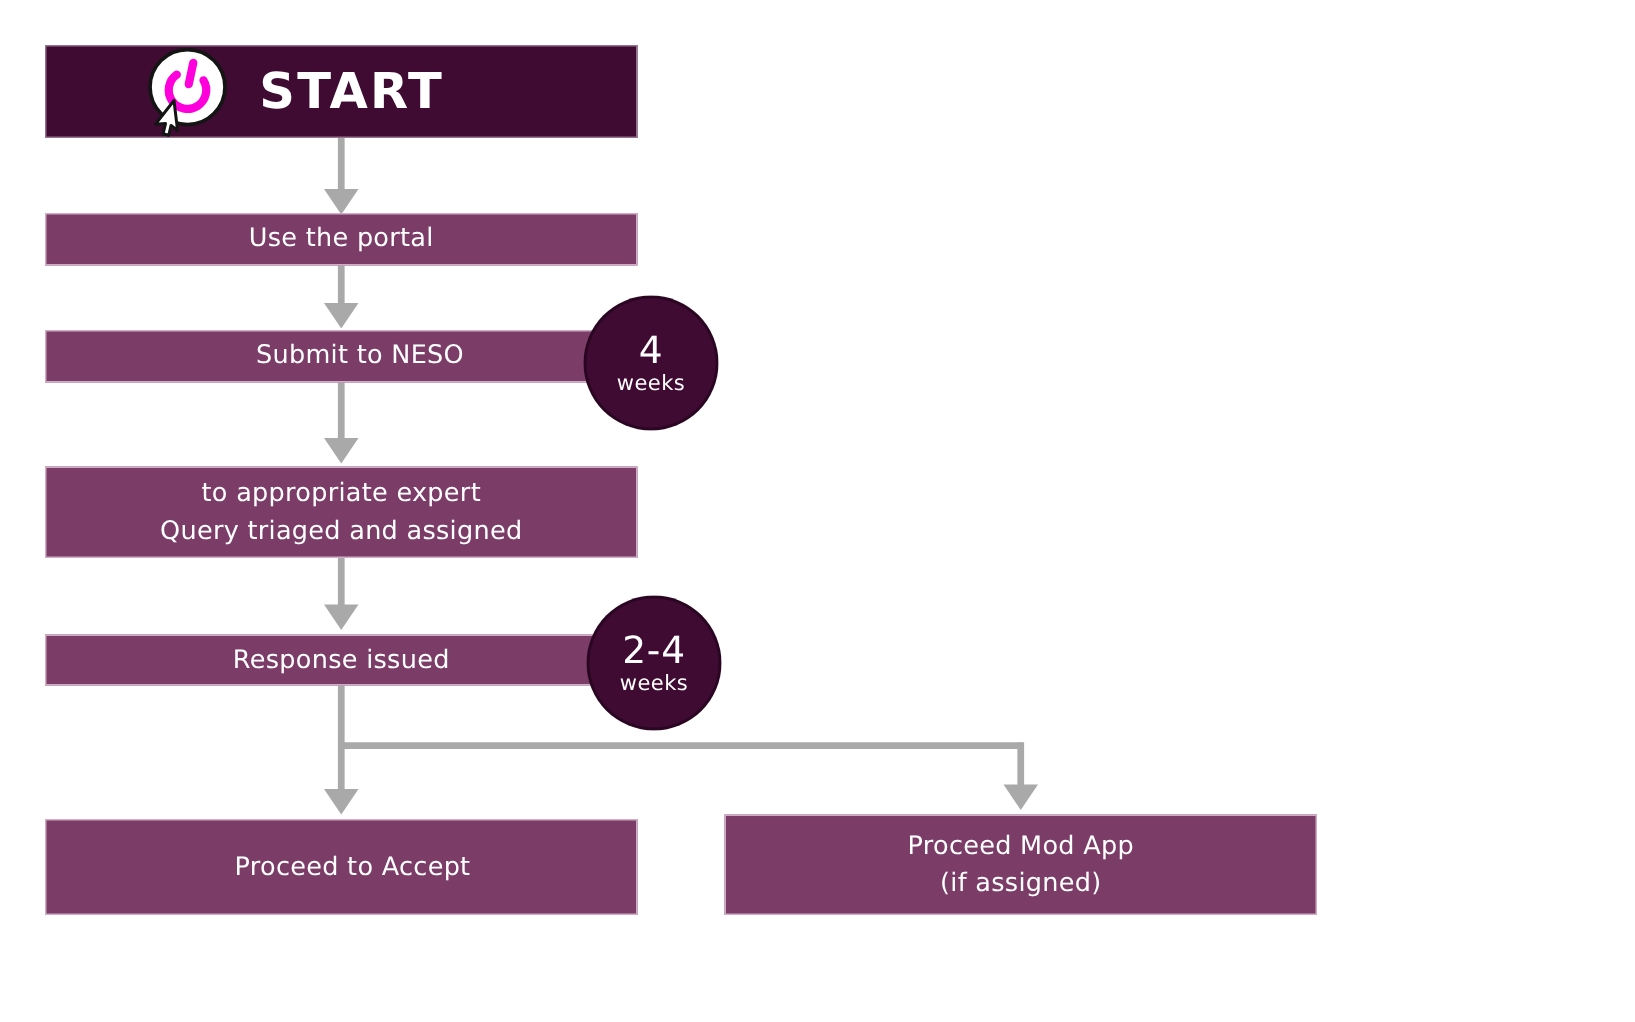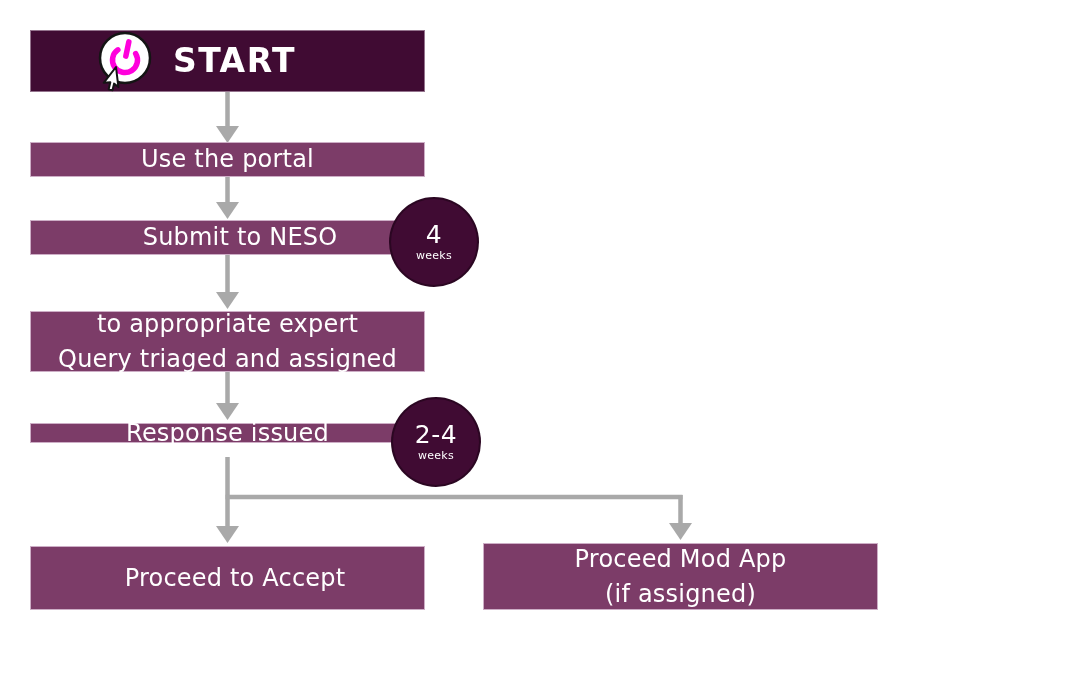--- a/index.html
+++ b/index.html
@@ -17,21 +17,21 @@
   .node{
     position:absolute;
     box-sizing:border-box;
     color:#ffffff;
     display:flex;
     flex-direction:column;
     align-items:center;
     justify-content:center;
     text-align:center;
     z-index:2;
-    font-size:24px;
+    font-size:17px;
     line-height:1.45;
     letter-spacing:0.2px;
   }
   .node.medium{
     background:#7C3C68;
     border:1px solid #cdaec6;
   }
   .node.dark{
     background:#400B33;
     border:1px solid #94738d;
@@ -42,41 +42,41 @@
     gap:18px;
     padding-right:68px;
     font-size:33px;
     font-weight:700;
     letter-spacing:1.5px;
   }
   #node-start .icon-wrap{width:64px;height:64px;flex:0 0 auto;margin-top:2px;}
   #node-portal  {left:30px;top:142px;width:395px;height:35px;}
   #node-submit  {left:30px;top:220px;width:395px;height:35px;padding-left:25px;}
   #node-triage  {left:30px;top:311px;width:395px;height:61px;}
-  #node-response{left:30px;top:423px;width:395px;height:20px;}
+  #node-response{left:30px;top:423px;width:395px;height:34px;}
   #node-accept  {left:30px;top:546px;width:395px;height:64px;padding-left:15px;}
   #node-modapp  {left:483px;top:543px;width:395px;height:67px;}
 
   .badge{
     position:absolute;
     width:90px;height:90px;
     border-radius:50%;
     background:#400B33;
     border:2px solid rgba(25,4,20,0.55);
     box-sizing:border-box;
     color:#ffffff;
     display:flex;flex-direction:column;
     align-items:center;justify-content:center;
     z-index:3;
     line-height:1.05;
   }
   #badge-submit  {left:389px;top:197px;}
   #badge-response{left:391px;top:397px;text-align:center;}
   .badge .value{font-size:25px;letter-spacing:0.5px;}
-  .badge .unit{font-size:11px;margin-top:2px;letter-spacing:0.3px;}
+  .badge .unit{font-size:14px;margin-top:2px;letter-spacing:0.3px;}
   .two-line span{display:block;}
 </style>
 </head>
 <body>
 
 <div id="canvas">
 
   <svg id="connectors" width="1090" height="681" viewBox="0 0 1090 681">
 
     <line x1="227.5" y1="92" x2="227.5" y2="127"></line>

